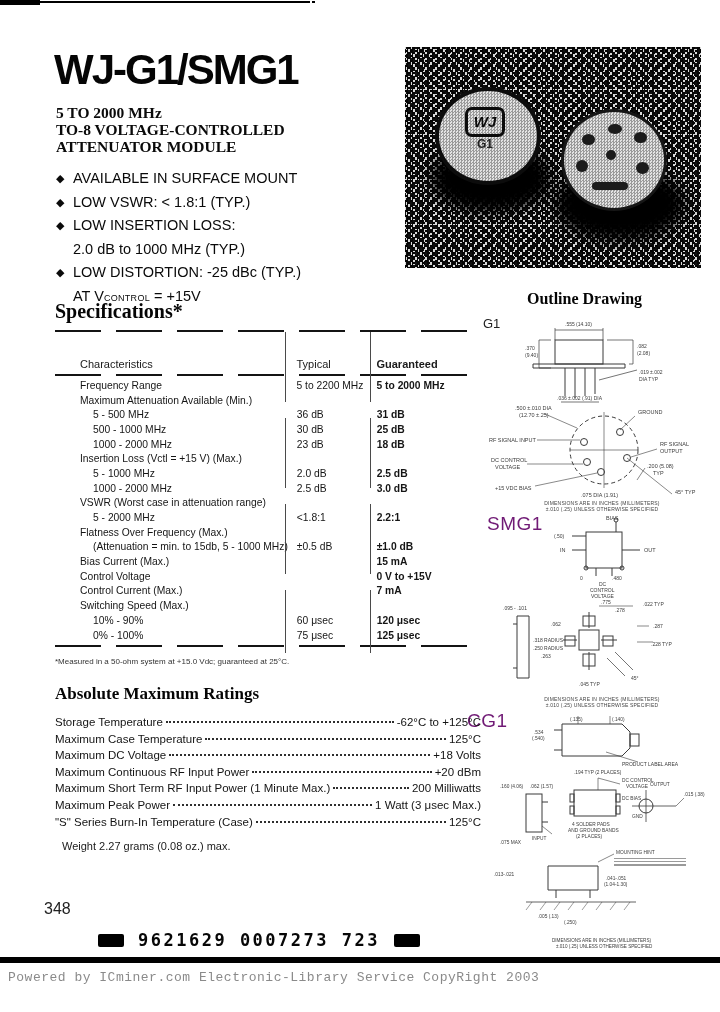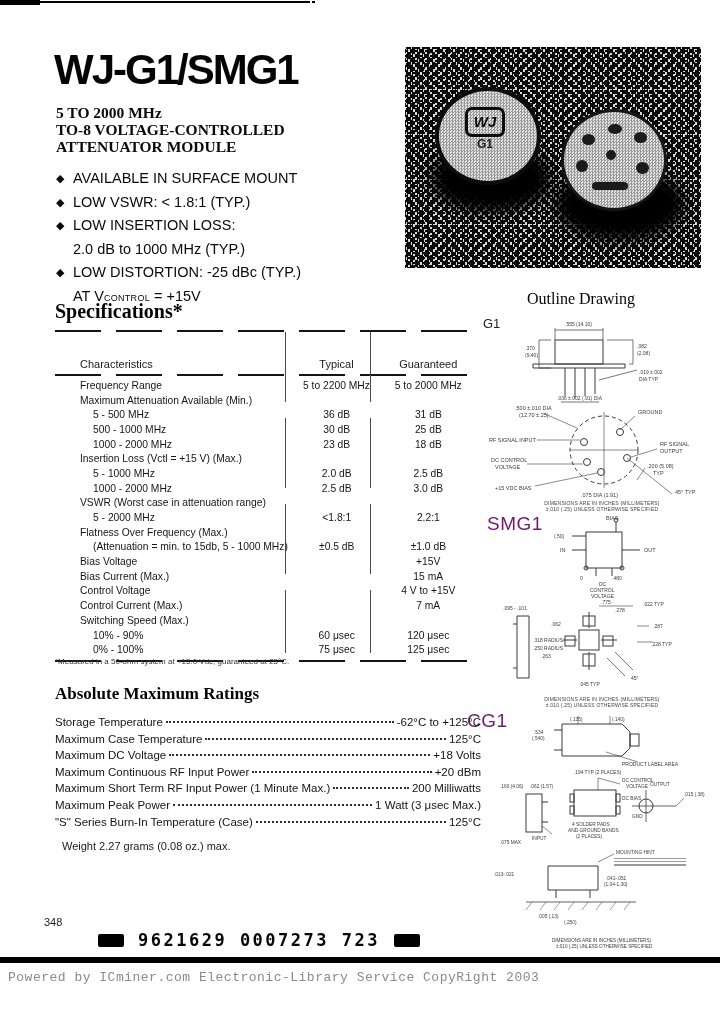--- a/index.html
+++ b/index.html
@@ -32,51 +32,51 @@
   .can{position:absolute;border-radius:50%;
     background:repeating-conic-gradient(#9a9a9a 0% 25%, transparent 0% 50%) 0 0 / 3px 3px,#e3e3e3;}
   .can-top{left:30px;top:40px;width:98px;height:90px;border:4px solid #0c0c0c;}
   .can-bottom{left:156px;top:62px;width:100px;height:96px;border:3px solid #161616;}
   .can-logo{position:absolute;left:26px;top:16px;width:34px;height:24px;border:3px solid #0b0b0b;border-radius:7px;
     font-weight:700;font-style:italic;font-size:15px;text-align:center;line-height:24px;color:#0b0b0b;}
   .can-model{position:absolute;left:38px;top:46px;font-weight:700;font-size:12px;color:#222;}
   .pin-dot{position:absolute;background:#1b1b1b;border-radius:50%;}
 
   
-  .outline-heading{left:527px;top:290px;font-family:"Liberation Serif",serif;font-weight:400;font-size:16px;color:#050505;}
+  .outline-heading{left:527px;top:290px;font-family:"Liberation Serif",serif;font-weight:700;font-size:16px;color:#050505;}
   .pkg-label{font-size:13px;color:#222;}
   .pkg-label-big{font-size:19px;color:#701a75;letter-spacing:0.5px;}
   .tiny-note{width:180px;text-align:center;font-size:5px;line-height:6px;color:#444;letter-spacing:0.2px;}
   svg text{font-family:"Liberation Sans",sans-serif;fill:#3c3c3c;}
 
   
   .sec-heading{font-family:"Liberation Serif",serif;font-weight:700;color:#050505;}
   .spec-heading{left:55px;top:300px;font-size:20px;}
   .spec-table{left:55px;top:330px;width:425px;height:325px;font-size:10.3px;color:#151515;}
   .rule{height:2px;background:repeating-linear-gradient(90deg,#141414 0 46px,transparent 46px 61px);}
   .rule-top{margin-bottom:8px;}
   .spec-header{display:flex;height:30px;align-items:flex-end;padding-bottom:4px;font-size:11px;color:#1a1a1a;}
   .spec-row{display:flex;height:14.7px;align-items:center;white-space:nowrap;}
   .col-label{width:230px;margin-left:25px;}
-  .col-typ{width:85px;text-align:center;}
-  .col-gar{width:110px;text-align:center;}
+  .col-typ{width:85px;}
+  .col-gar{width:110px;font-weight:bold;}
   .indent{padding-left:13px;width:217px;}
   .vline{position:absolute;top:2px;bottom:2px;width:1px;
     background:repeating-linear-gradient(180deg,#4a4a4a 0 70px,transparent 70px 86px);}
   .v1{left:230px;}
   .v2{left:315px;}
   .spec-footnote{left:55px;top:657px;font-size:8px;color:#333;}
 
   
   .amr-heading{left:55px;top:684px;font-size:17px;}
   .ratings{left:55px;top:716px;width:426px;font-size:11.5px;color:#141414;}
   .rating-line{display:flex;align-items:baseline;height:16.6px;white-space:nowrap;}
   .leader{flex:1;border-bottom:2px dotted #2e2e2e;margin:0 3px;transform:translateY(-3px);}
   .weight-note{left:62px;top:840px;font-size:11px;color:#1a1a1a;}
-  .page-number{left:44px;top:900px;font-size:11px;color:#222;margin-top:16px;}
+  .page-number{left:44px;top:900px;font-size:16px;color:#222;}
 
   
   .barcode-row{left:98px;top:930px;display:flex;align-items:center;gap:14px;}
   .bar-blob{width:26px;height:13px;background:#000;border-radius:2px;}
   .bar-text{font-family:"DejaVu Sans Mono",monospace;font-weight:700;font-size:17px;letter-spacing:2.5px;color:#070707;transform:scaleY(1.08);}
 
   
   .bottom-bar{left:0;top:957px;width:720px;height:6px;background:#000;}
   .footer-text{left:8px;top:970px;font-family:"Liberation Mono",monospace;font-size:13px;color:#8a8a8a;letter-spacing:0.5px;}
 
@@ -396,36 +396,31 @@
         <div class="col-typ"></div>
         <div class="col-gar"></div>
       </div>
 
       <div class="spec-row">
         <div class="col-label indent">(Attenuation = min. to 15db, 5 - 1000 MHz)</div>
         <div class="col-typ">±0.5 dB</div>
         <div class="col-gar">±1.0 dB</div>
       </div>
 
-      <div class="spec-row">
-        <div class="col-label">Bias Voltage</div>
-        <div class="col-typ"></div>
-        <div class="col-gar">+15V</div>
-      </div>
 
       <div class="spec-row">
         <div class="col-label">Bias Current (Max.)</div>
         <div class="col-typ"></div>
         <div class="col-gar">15 mA</div>
       </div>
 
       <div class="spec-row">
         <div class="col-label">Control Voltage</div>
         <div class="col-typ"></div>
-        <div class="col-gar">4 V to +15V</div>
+        <div class="col-gar">0 V to +15V</div>
       </div>
 
       <div class="spec-row">
         <div class="col-label">Control Current (Max.)</div>
         <div class="col-typ"></div>
         <div class="col-gar">7 mA</div>
       </div>
 
       <div class="spec-row">
         <div class="col-label">Switching Speed (Max.)</div>

